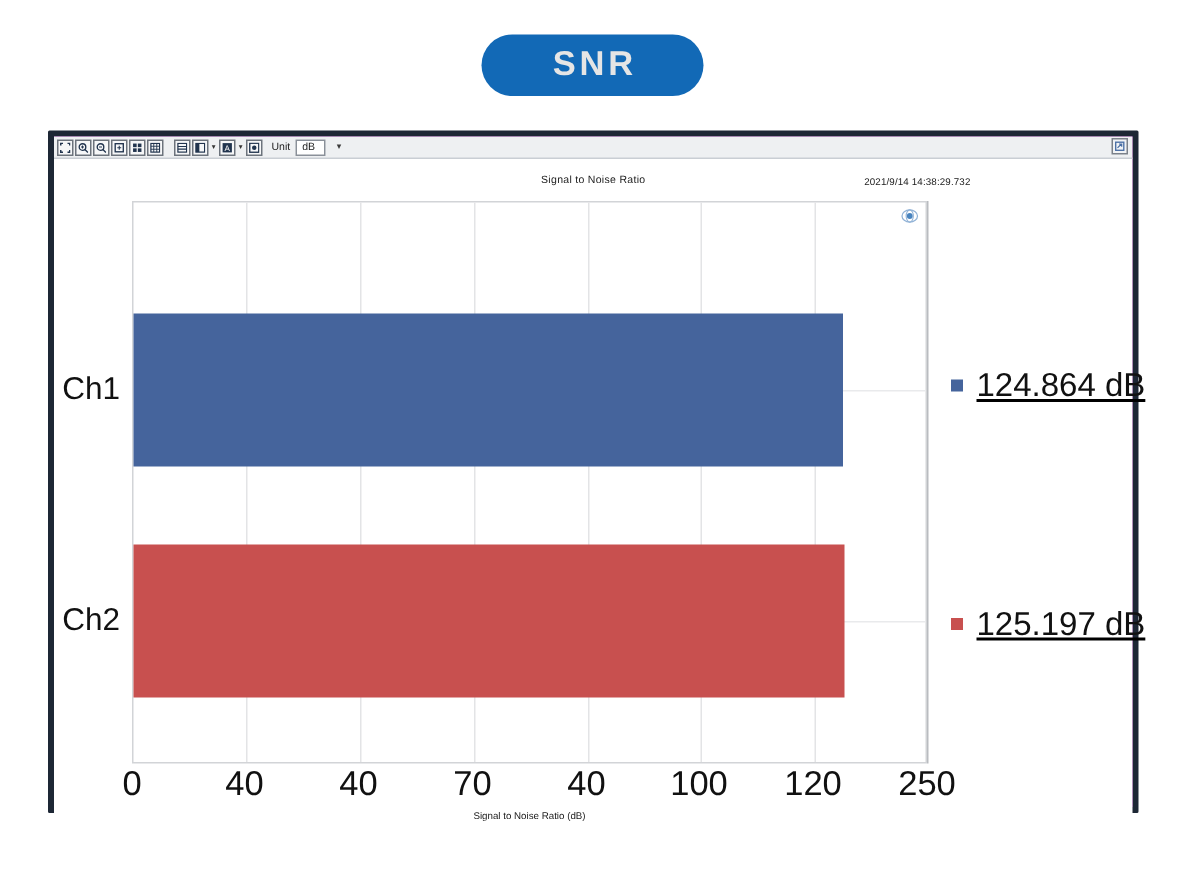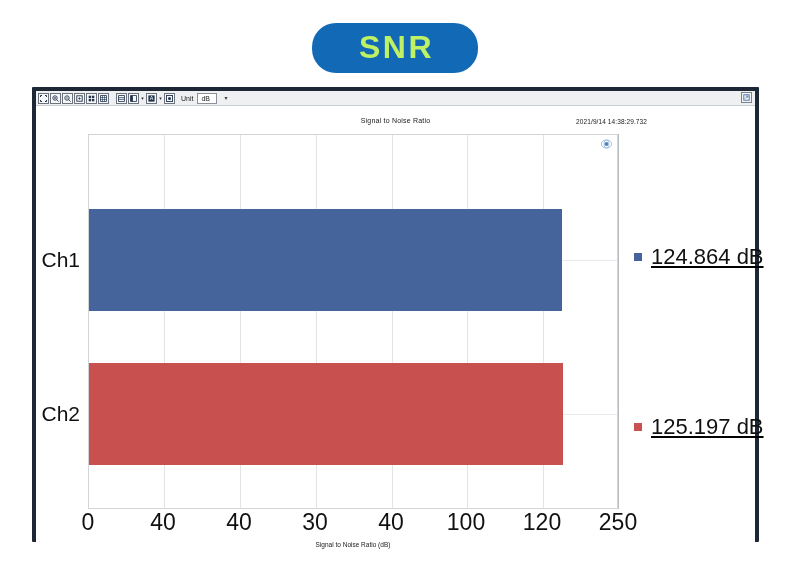--- a/index.html
+++ b/index.html
@@ -13,22 +13,22 @@
 
   #root { position: relative; width: 790px; height: 579px; background:#fff; }
 
   
   .pill-wrap {
     position: absolute; left: 0; top: 23px; width: 790px;
     display: flex; justify-content: center; align-items: center;
   }
   .pill {
     background: #1269B6;
-    color: #bef264;
-    font-size: 32px;
+    color: #e5e5e5;
+    font-size: 23px;
     font-weight: bold;
     letter-spacing: 2.5px;
     padding: 8px 44px 10px 47px;
     border-radius: 24px;
     line-height: 1;
     user-select: none;
   }
 
   
   .window {
@@ -158,21 +158,21 @@
   .legend {
     position: absolute;
     left: 598px; top: 28px;
     width: 118px; height: 375px;
   }
   .legend-row {
     position: absolute; left: 0; width: 100%;
     display: flex; align-items: center; gap: 9px; text-decoration: underline;
   }
   .legend-row.r1 { top: 112px; }
-  .legend-row.r2 { top: 282px; text-align: center; }
+  .legend-row.r2 { top: 271px; text-align: center; }
   .legend-swatch { width: 8px; height: 8px; flex: 0 0 auto; }
   .legend-text { font-size: 22px; color: #111111; white-space: nowrap; line-height:1; }
 
   .axis-divider {
     position: absolute; left: 582px; top: 28px;
     width: 1px; height: 375px; background: #b9bcc0;
   }
 </style>
 </head>
 <body>
@@ -301,21 +301,21 @@
           <circle cx="7" cy="6.5" r="2.1" fill="#2a6fb5"></circle>
         </svg>
       </div>
 
       <div class="axis-divider"></div>
 
       <div class="xaxis">
         <div class="xtick" style="left:0px">0</div>
         <div class="xtick" style="left:75px">40</div>
         <div class="xtick" style="left:151px">40</div>
-        <div class="xtick" style="left:227px">30</div>
+        <div class="xtick" style="left:227px">70</div>
         <div class="xtick" style="left:303px">40</div>
         <div class="xtick" style="left:378px">100</div>
         <div class="xtick" style="left:454px">120</div>
         <div class="xtick" style="left:530px">250</div>
         <div class="xaxis-title">Signal to Noise Ratio (dB)</div>
       </div>
 
       <div class="legend">
         <div class="legend-row r1">
           <span class="legend-swatch" id="sw1" style="background: rgb(69, 100, 156);"></span>

